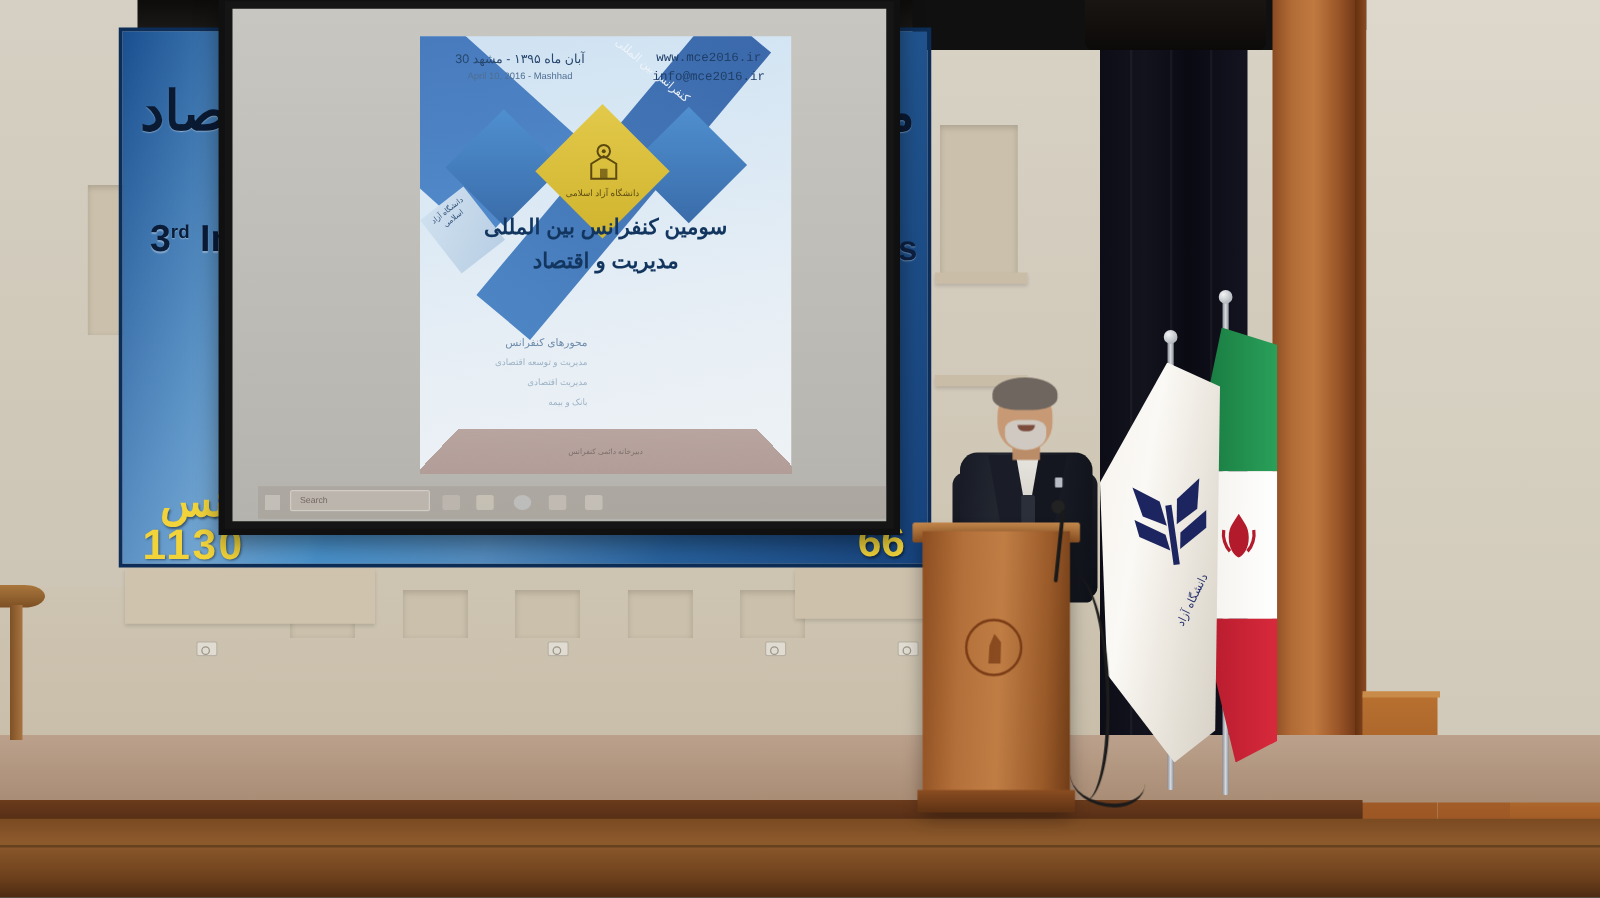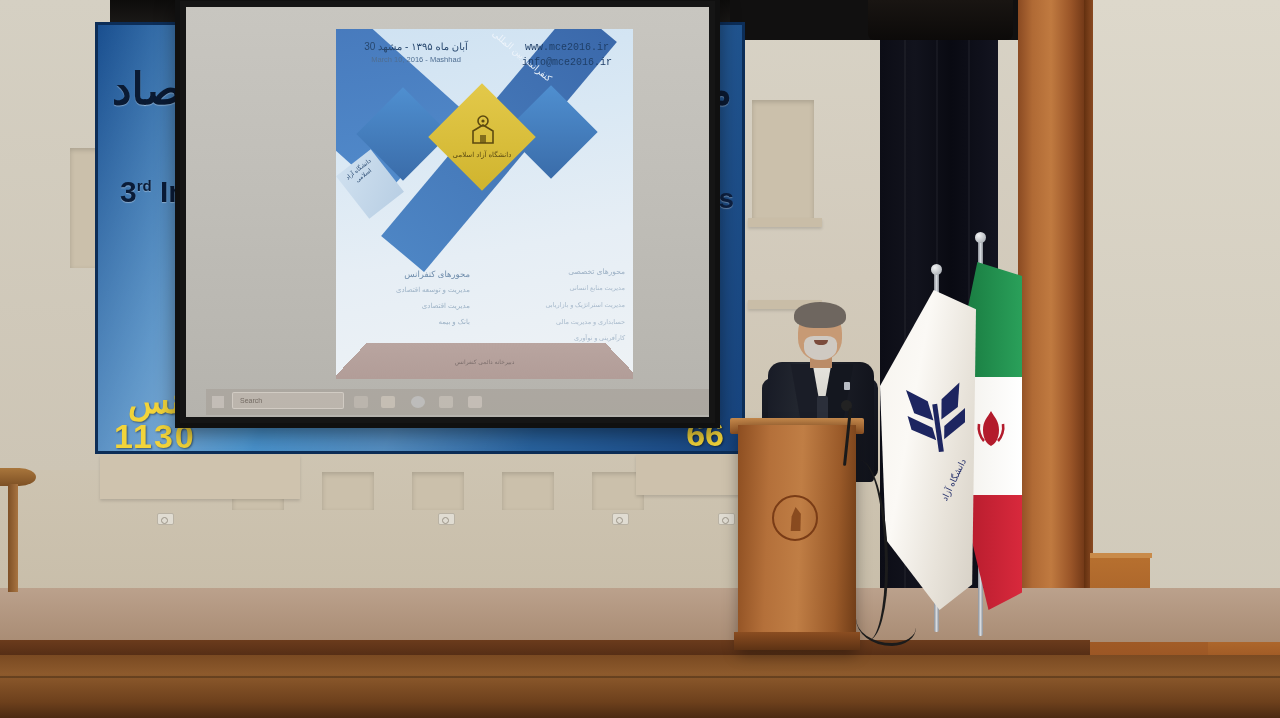--- a/index.html
+++ b/index.html
@@ -317,44 +317,41 @@
             <circle cx="15" cy="8" r="5" fill="none" stroke="#5c4a10" stroke-width="1.6"></circle>
             <circle cx="15" cy="8" r="1.6" fill="#5c4a10"></circle>
             <path d="M5 18 L15 12 L25 18 L25 30 L5 30 Z" fill="none" stroke="#5c4a10" stroke-width="1.6"></path>
             <rect x="12" y="22" width="6" height="8" fill="#5c4a10" opacity=".7"></rect>
           </svg>
         </div>
         <div class="dia-c-txt">دانشگاه آزاد اسلامی</div>
 
         <div class="sl-date">
           <span class="fa">30 آبان ماه ۱۳۹۵ - مشهد</span>
-          <span class="en">March 10, 2016 - Mashhad</span>
+          <span class="en">April 10, 2016 - Mashhad</span>
         </div>
         <div class="sl-web">
           <span>www.mce2016.ir</span>
           <span>info@mce2016.ir</span>
         </div>
 
         <div class="sl-side-tab">دانشگاه آزاد اسلامی</div>
 
+        <div class="sl-title">
+          <span class="t1">سومین کنفرانس بین المللی</span>
+          <span class="t2">مدیریت و اقتصاد</span>
+        </div>
 
         <div class="sl-topics">
           <span class="h">محورهای کنفرانس</span>
           <span class="i">مدیریت و توسعه اقتصادی</span>
           <span class="i">مدیریت اقتصادی</span>
           <span class="i">بانک و بیمه</span>
         </div>
 
-        <div class="sl-right">
-          <span class="h">محورهای تخصصی</span>
-          <span class="i">مدیریت منابع انسانی</span>
-          <span class="i">مدیریت استراتژیک و بازاریابی</span>
-          <span class="i">حسابداری و مدیریت مالی</span>
-          <span class="i">کارآفرینی و نوآوری</span>
-        </div>
 
         <div class="sl-floor"></div>
         <div class="sl-foot">دبیرخانه دائمی کنفرانس</div>
       </div>
 
       <div class="taskbar">
         <div class="tb-start"></div>
         <div class="tb-search">Search</div>
         <div class="tb-ico" style="left:148px;background:rgba(220,212,203,.32);"></div>
         <div class="tb-ico" style="left:175px;background:rgba(228,220,205,.45);"></div>

